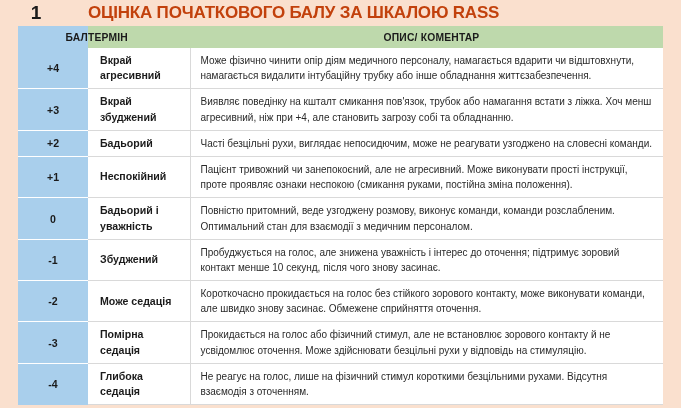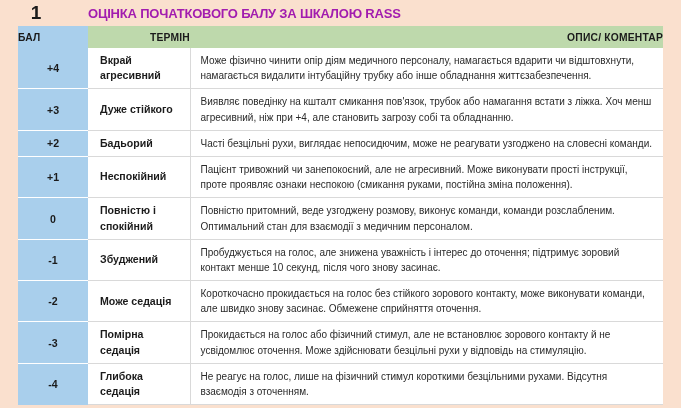--- a/index.html
+++ b/index.html
@@ -38,23 +38,23 @@
     text-align: center;
     font-size: 19px;
     font-weight: bold;
     color: #1b1b1b;
     letter-spacing: 0px;
     line-height: 1;
     padding-bottom: 1px;
   }
   .title-text {
     margin-left: 16px;
-    font-size: 13px;
-    font-weight: bold;
-    color: #a21caf;
+    font-size: 17px;
+    font-weight: bold;
+    color: #c2410c;
     letter-spacing: -0.2px;
     white-space: nowrap;
   }
 
   
   .table-wrap {
     position: absolute;
     left: 18px;
     top: 26px;
     width: 645px;
@@ -72,30 +72,29 @@
     height: 22px;
     font-size: 10.3px;
     font-weight: bold;
     color: #1b1b1b;
     letter-spacing: 0.2px;
     padding: 0;
     vertical-align: middle;
   }
   th.h-score {
     background: #a9cfec;
-    text-align: left;
+    text-align: right;
   }
   th.h-term {
     background: #bed9ac;
-    text-align: right;
-    padding-left: 10px;
+    text-align: left;
   }
   th.h-desc {
     background: #bed9ac;
-    text-align: right;
+    text-align: center;
     padding-left: 10px;
   }
 
   tbody td {
     padding: 0;
     vertical-align: middle;
     border-bottom: 1px solid #ffffff;
   }
   td.score {
     background: #a9cfec;
@@ -155,36 +154,36 @@
         </tr>
       </thead>
       <tbody>
         <tr>
           <td class="score">+4</td>
           <td class="term">Вкрай агресивний</td>
           <td class="desc">Може фізично чинити опір діям медичного персоналу, намагається вдарити чи відштовхнути, намагається видалити інтубаційну трубку або інше обладнання життєзабезпечення.</td>
         </tr>
         <tr>
           <td class="score">+3</td>
-          <td class="term">Дуже стійкого</td>
+          <td class="term">Вкрай збуджений</td>
           <td class="desc">Виявляє поведінку на кшталт смикання пов'язок, трубок або намагання встати з ліжка. Хоч менш агресивний, ніж при +4, але становить загрозу собі та обладнанню.</td>
         </tr>
         <tr>
           <td class="score">+2</td>
           <td class="term">Бадьорий</td>
           <td class="desc">Часті безцільні рухи, виглядає непосидючим, може не реагувати узгоджено на словесні команди.</td>
         </tr>
         <tr>
           <td class="score">+1</td>
           <td class="term">Неспокійний</td>
           <td class="desc">Пацієнт тривожний чи занепокоєний, але не агресивний. Може виконувати прості інструкції, проте проявляє ознаки неспокою (смикання руками, постійна зміна положення).</td>
         </tr>
         <tr>
           <td class="score">0</td>
-          <td class="term">Повністю і спокійний</td>
+          <td class="term">Бадьорий і уважність</td>
           <td class="desc">Повністю притомний, веде узгоджену розмову, виконує команди, команди розслабленим. Оптимальний стан для взаємодії з медичним персоналом.</td>
         </tr>
         <tr>
           <td class="score">-1</td>
           <td class="term">Збуджений</td>
           <td class="desc">Пробуджується на голос, але знижена уважність і інтерес до оточення; підтримує зоровий контакт менше 10 секунд, після чого знову засинає.</td>
         </tr>
         <tr>
           <td class="score">-2</td>
           <td class="term">Може седація</td>

